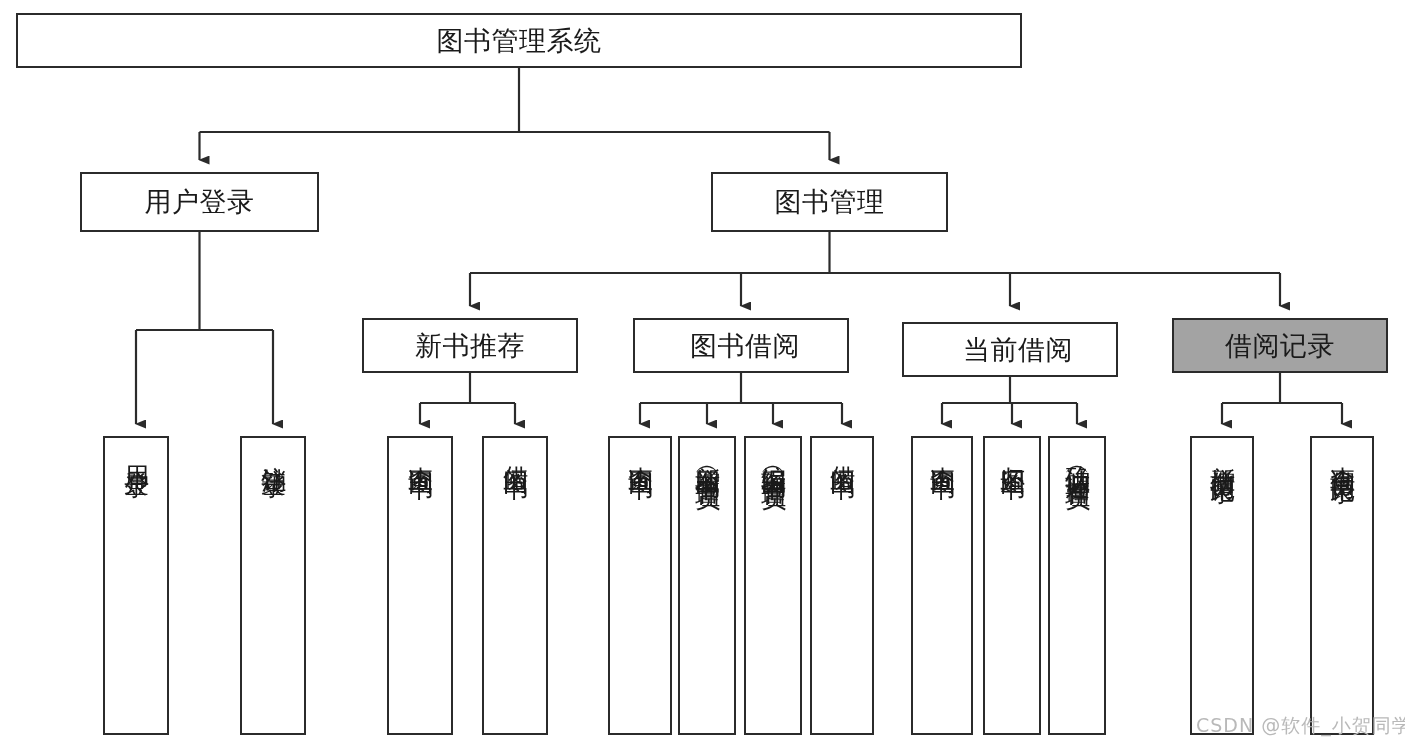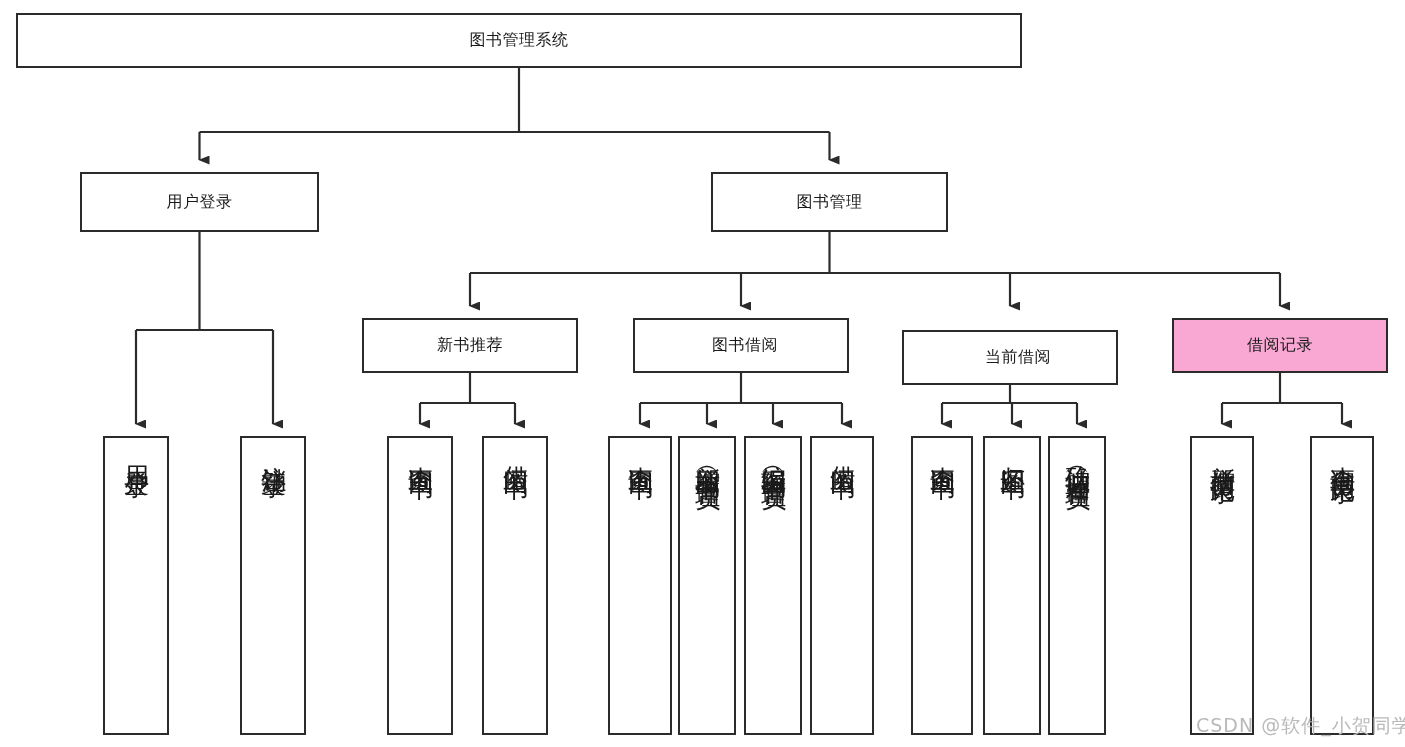--- a/index.html
+++ b/index.html
@@ -35,21 +35,21 @@
     color: #1a1a1a;
   }
   .node-label {
     display: block;
     text-align: center;
     line-height: 1.18;
     letter-spacing: 0.5px;
   }
   .node.horiz .node-label {
     writing-mode: horizontal-tb;
-    font-size: 16px;
+    font-size: 27px;
   }
   .node.vert {
     align-items: flex-start;
     justify-content: center;
     padding-top: 8px;
   }
   .node.vert .node-label {
     writing-mode: vertical-rl;
     text-orientation: upright;
     font-size: 25px;
@@ -121,24 +121,24 @@
       </div>
       <div class="node horiz" style="left: 711px; top: 172px; width: 237px; height: 60px; background: rgb(255, 255, 255); border-color: rgb(43, 43, 43); color: rgb(26, 26, 26);">
         <span class="node-label">图书管理</span>
       </div>
       <div class="node horiz" style="left: 362px; top: 318px; width: 216px; height: 55px; background: rgb(255, 255, 255); border-color: rgb(43, 43, 43); color: rgb(26, 26, 26); align-items: center;">
         <span class="node-label">新书推荐</span>
       </div>
       <div class="node horiz" style="left: 633px; top: 318px; width: 216px; height: 55px; background: rgb(255, 255, 255); border-color: rgb(43, 43, 43); color: rgb(26, 26, 26); padding-left: 8px;">
         <span class="node-label">图书借阅</span>
       </div>
-      <div class="node horiz" style="left: 902px; top: 330px; width: 216px; height: 55px; background: rgb(255, 255, 255); border-color: rgb(43, 43, 43); color: rgb(26, 26, 26); padding-left: 16px;">
+      <div class="node horiz" style="left: 902px; top: 322px; width: 216px; height: 55px; background: rgb(255, 255, 255); border-color: rgb(43, 43, 43); color: rgb(26, 26, 26); padding-left: 16px;">
         <span class="node-label">当前借阅</span>
       </div>
-      <div class="node horiz" style="left: 1172px; top: 318px; width: 216px; height: 55px; background: #f9a8d4; border-color: rgb(43, 43, 43); color: rgb(26, 26, 26);">
+      <div class="node horiz" style="left: 1172px; top: 318px; width: 216px; height: 55px; background: #a3a3a3; border-color: rgb(43, 43, 43); color: rgb(26, 26, 26);">
         <span class="node-label">借阅记录</span>
       </div>
       <div class="node vert" style="left: 103px; top: 436px; width: 66px; height: 299px; background: rgb(255, 255, 255); border-color: rgb(43, 43, 43); color: rgb(26, 26, 26);">
         <span class="node-label">用户登录</span>
       </div>
       <div class="node vert" style="left: 240px; top: 436px; width: 66px; height: 299px; background: rgb(255, 255, 255); border-color: rgb(43, 43, 43); color: rgb(26, 26, 26);">
         <span class="node-label">注销登录</span>
       </div>
       <div class="node vert" style="left: 387px; top: 436px; width: 66px; height: 299px; background: rgb(255, 255, 255); border-color: rgb(43, 43, 43); color: rgb(26, 26, 26);">
         <span class="node-label">查询图书</span>

